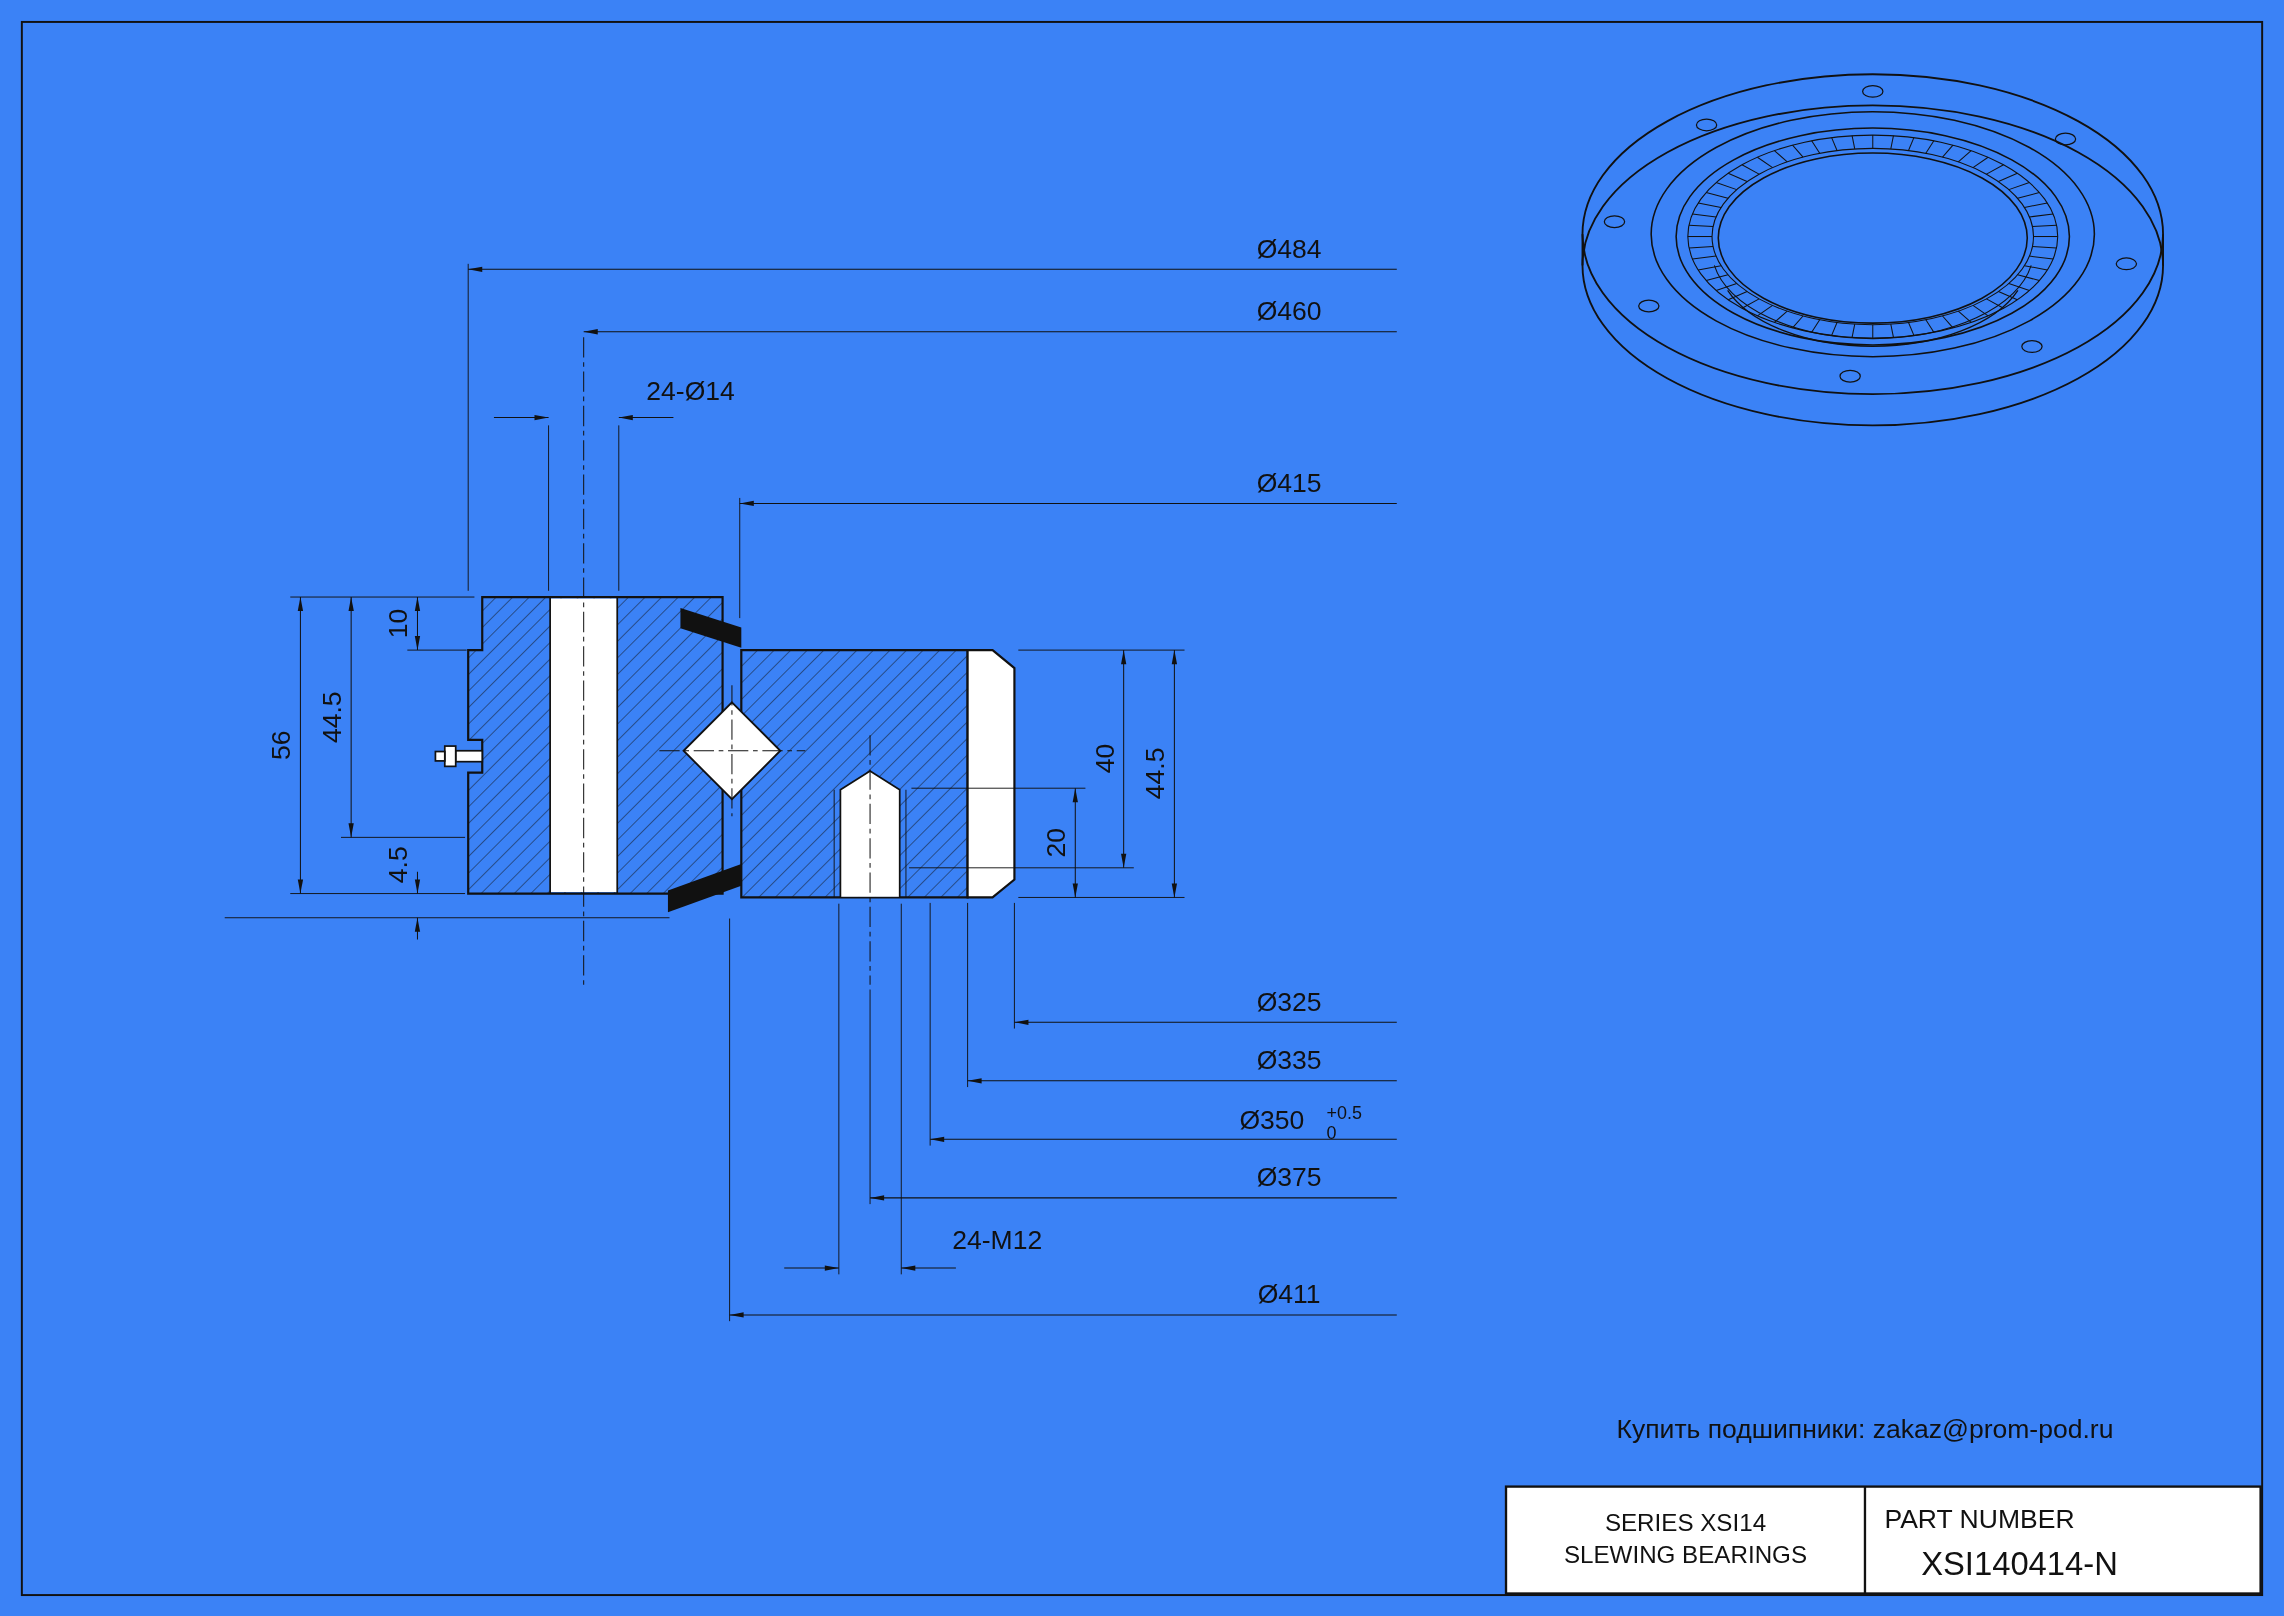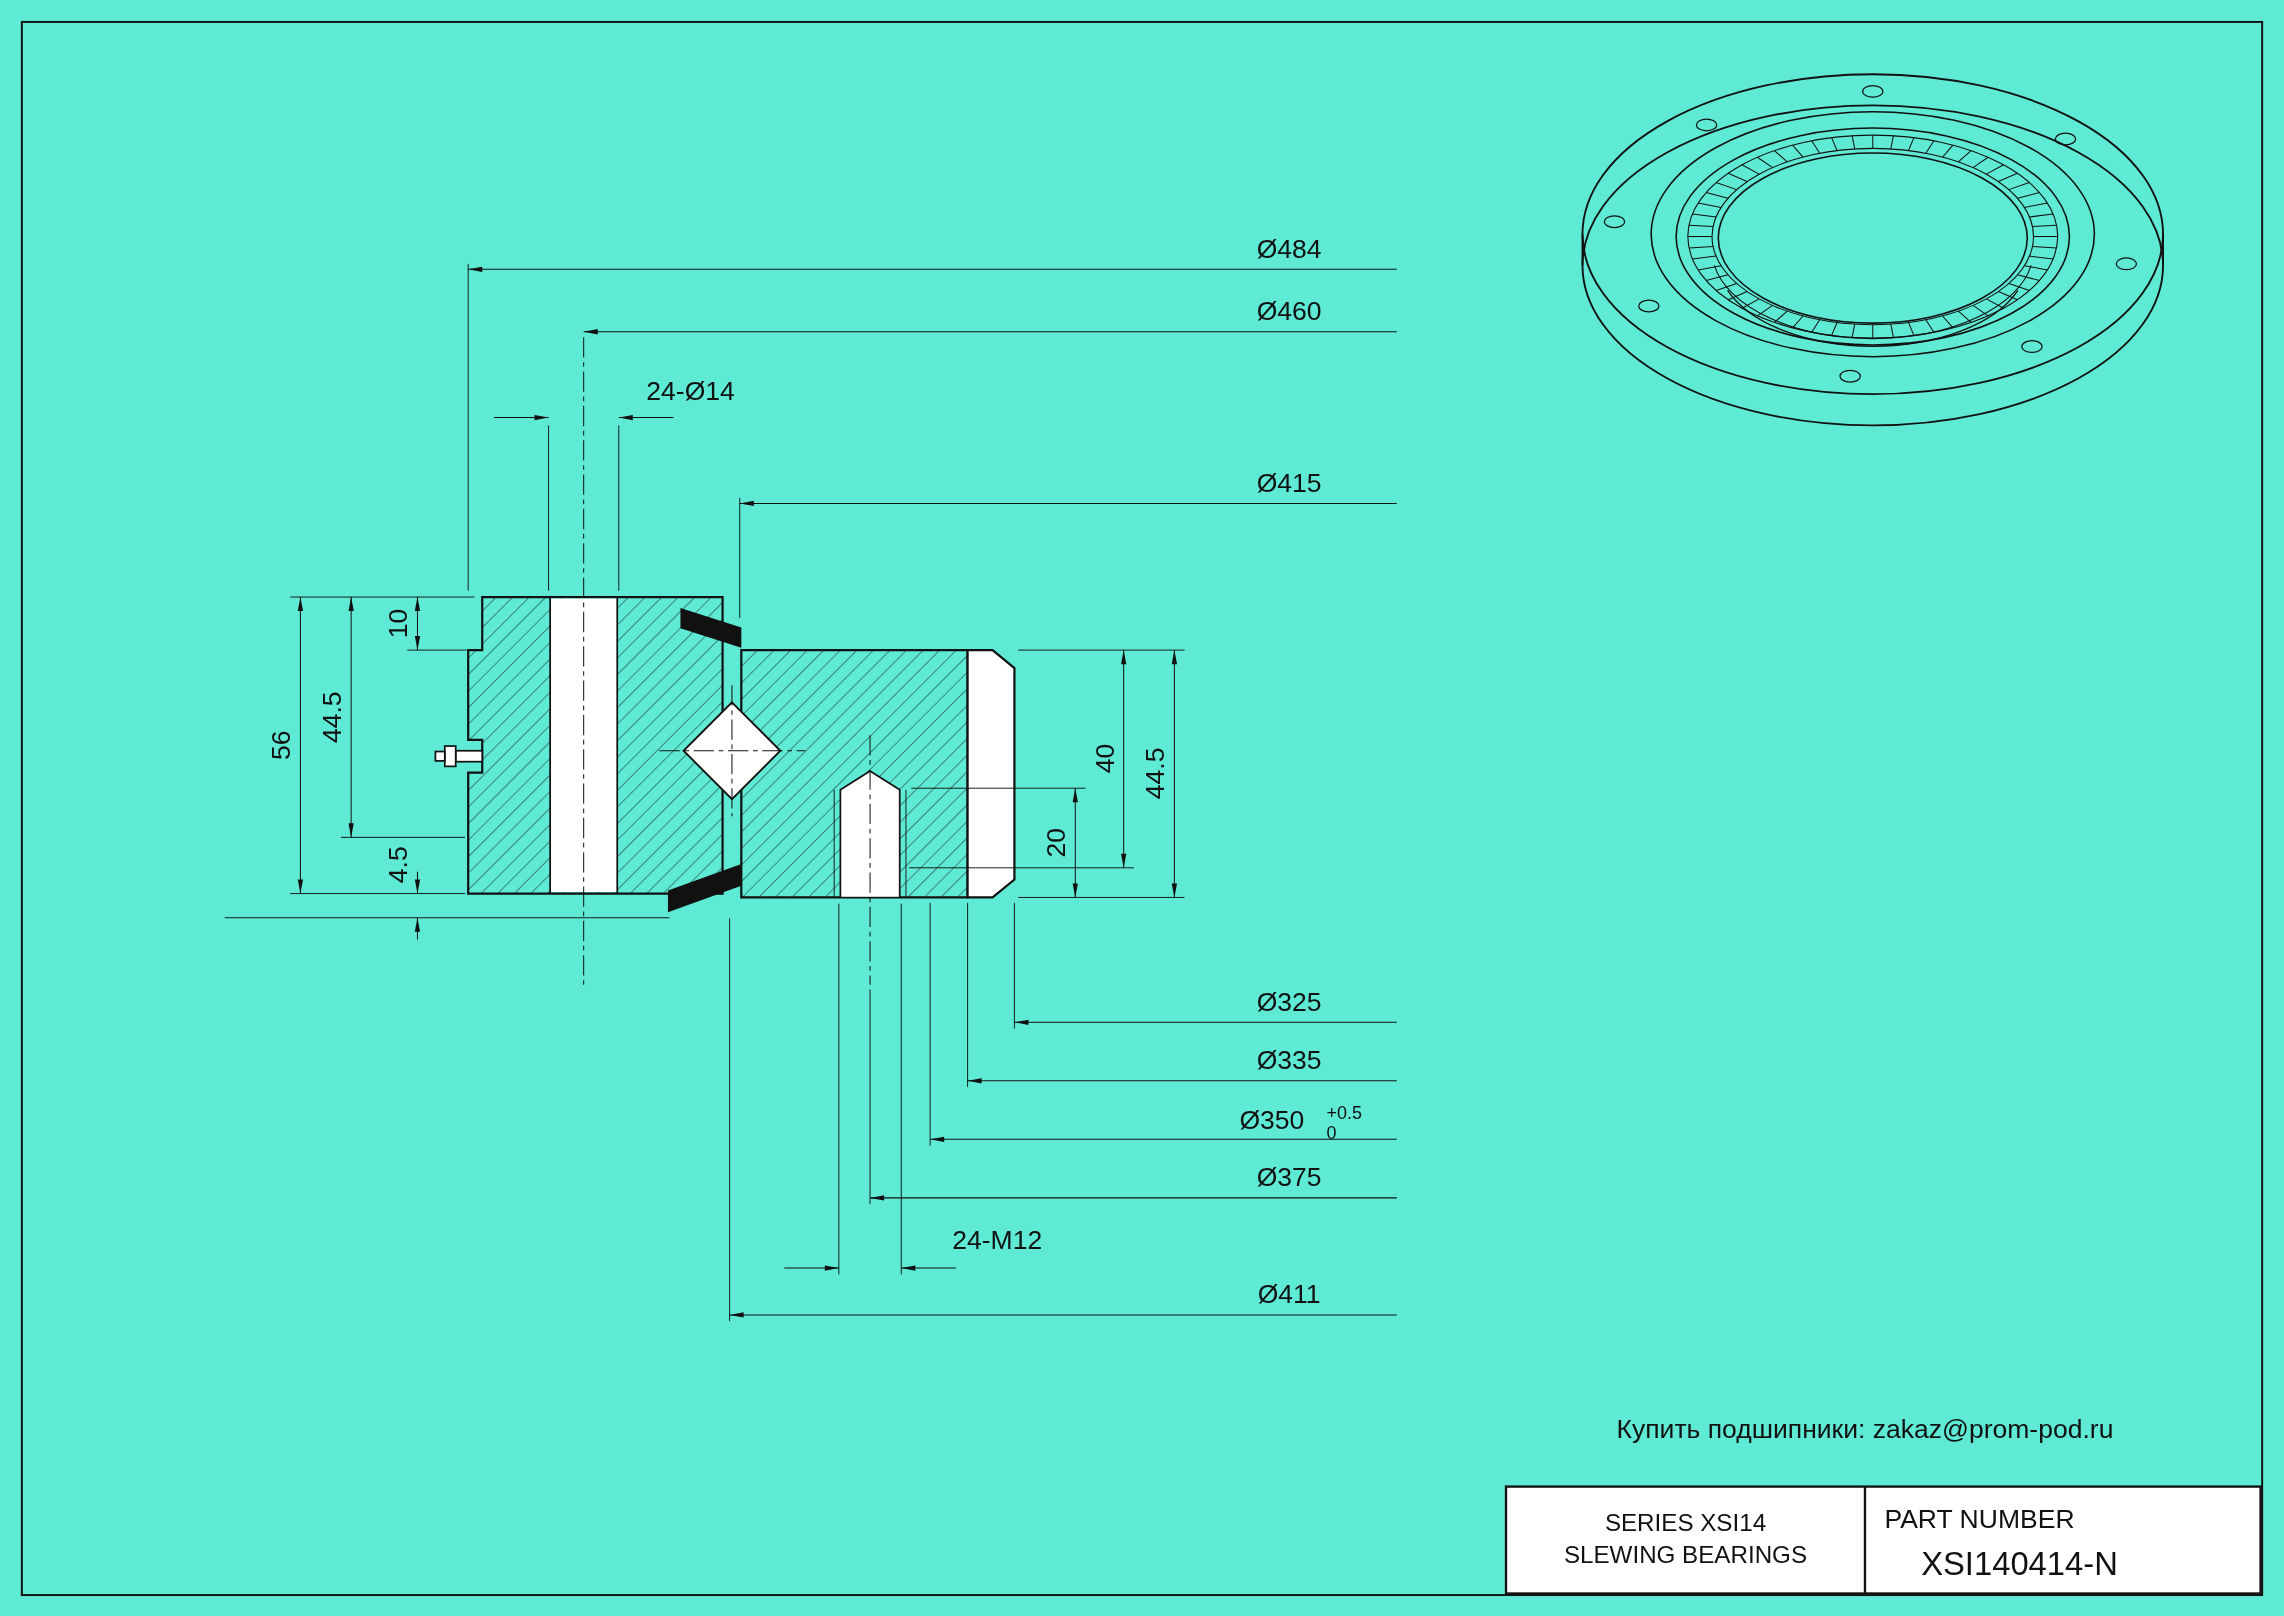--- a/index.html
+++ b/index.html
@@ -1,16 +1,16 @@
 <!DOCTYPE html>
 <html style="font-size:12.5px"><head>
 <meta charset="utf-8">
 <style>
   html,body{margin:0;padding:0;background:#fff;}
-  .page{position:relative;width:2284px;height:1617px;background:#5eead4;
+  .page{position:relative;width:2284px;height:1617px;background:#3b82f6;
         font-family:"Liberation Sans","DejaVu Sans",sans-serif;overflow:hidden;}
   svg{position:absolute;left:0;top:0;}
   svg text{font-family:"Liberation Sans","DejaVu Sans",sans-serif;fill:#111;}
   .dim{font-size:34px;}
   .dim-sm{font-size:23px;}
   .contact{font-size:34px;}
   .tb-series{font-size:31px;}
   .tb-label{font-size:34px;}
   .tb-part{font-size:42px;}
   .outline{stroke:#111;stroke-width:2.8;stroke-linejoin:miter;}

